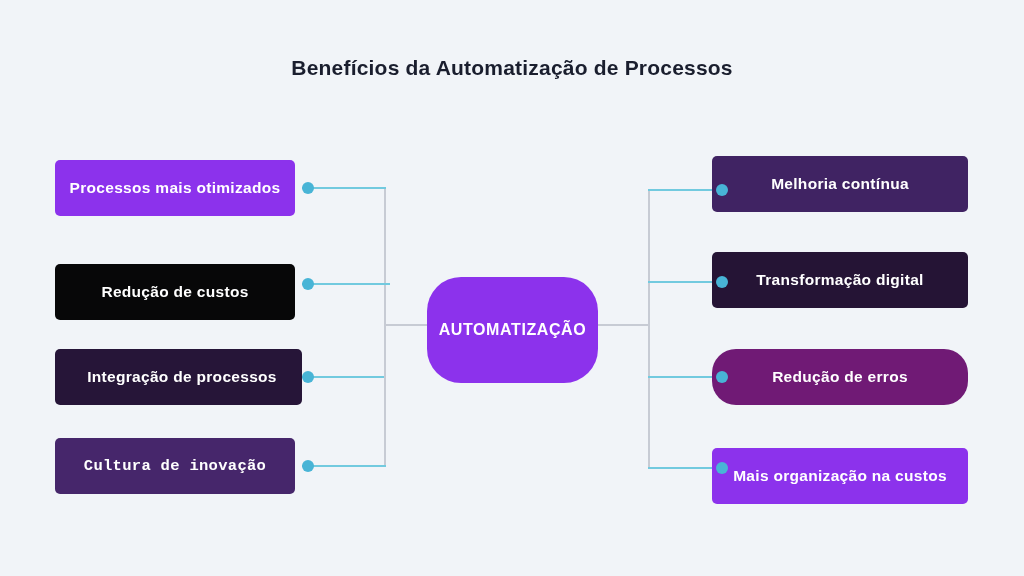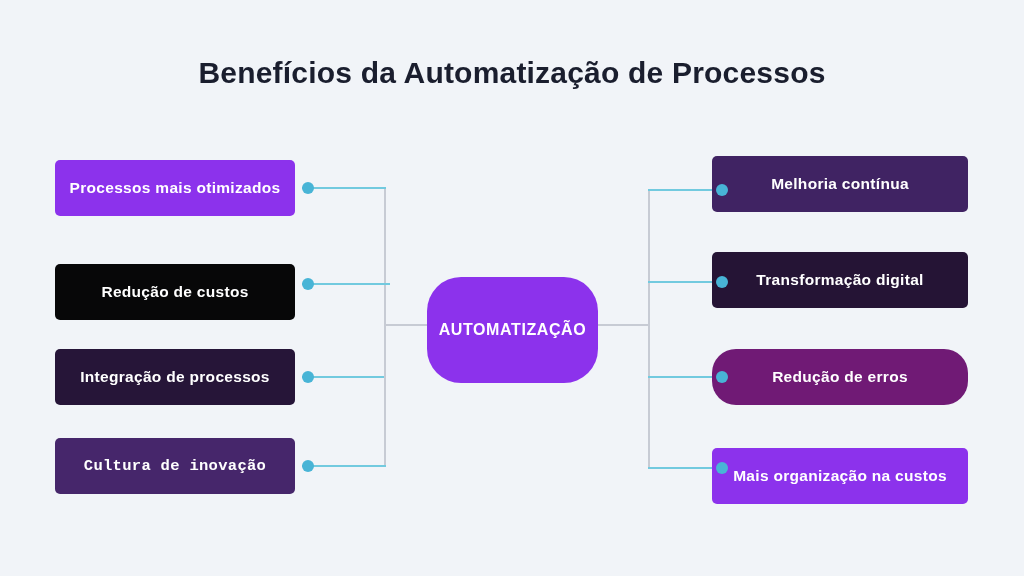--- a/index.html
+++ b/index.html
@@ -11,21 +11,21 @@
   }
   .stage {
     position: relative;
     width: 1024px; height: 576px;
     background: var(--background, #f1f4f8);
   }
   .title {
     position: absolute;
     top: 56px; left: 0; width: 1024px;
     text-align: center;
-    font-size: 30px;
+    font-size: 21px;
     font-weight: 800;
     letter-spacing: 0.2px;
     color: var(--title-text, #1a1e2e);
   }
   
   .gline {
     position: absolute;
     background: var(--connector-line, #c7cbd4);
   }
   .gline.v { width: 1.5px; }
@@ -110,21 +110,21 @@
   <div class="dot" style="left:716px; top:276px;"></div>
   <div class="dot" style="left:716px; top:371px;"></div>
   <div class="dot" style="left:716px; top:462px;"></div>
 
   <div class="leaf left l1" style="background-color: rgb(140, 50, 236);">
     <span>Processos mais otimizados</span>
   </div>
   <div class="leaf left l2" style="background-color: rgb(7, 7, 8);">
     <span>Redução de custos</span>
   </div>
-  <div class="leaf left l3" style="background-color: rgb(38, 21, 56);">
+  <div class="leaf left l3" style="background-color: rgb(38, 21, 56); padding-left: 7px;">
     <span>Integração de processos</span>
   </div>
   <div class="leaf left l4" style="background-color: rgb(70, 38, 107); font-family: Liberation Mono, monospace;">
     <span>Cultura de inovação</span>
   </div>
 
   <div class="leaf right r1" style="background-color: rgb(64, 35, 99);">
     <span>Melhoria contínua</span>
   </div>
   <div class="leaf right r2" style="background-color: rgb(37, 20, 53);">

